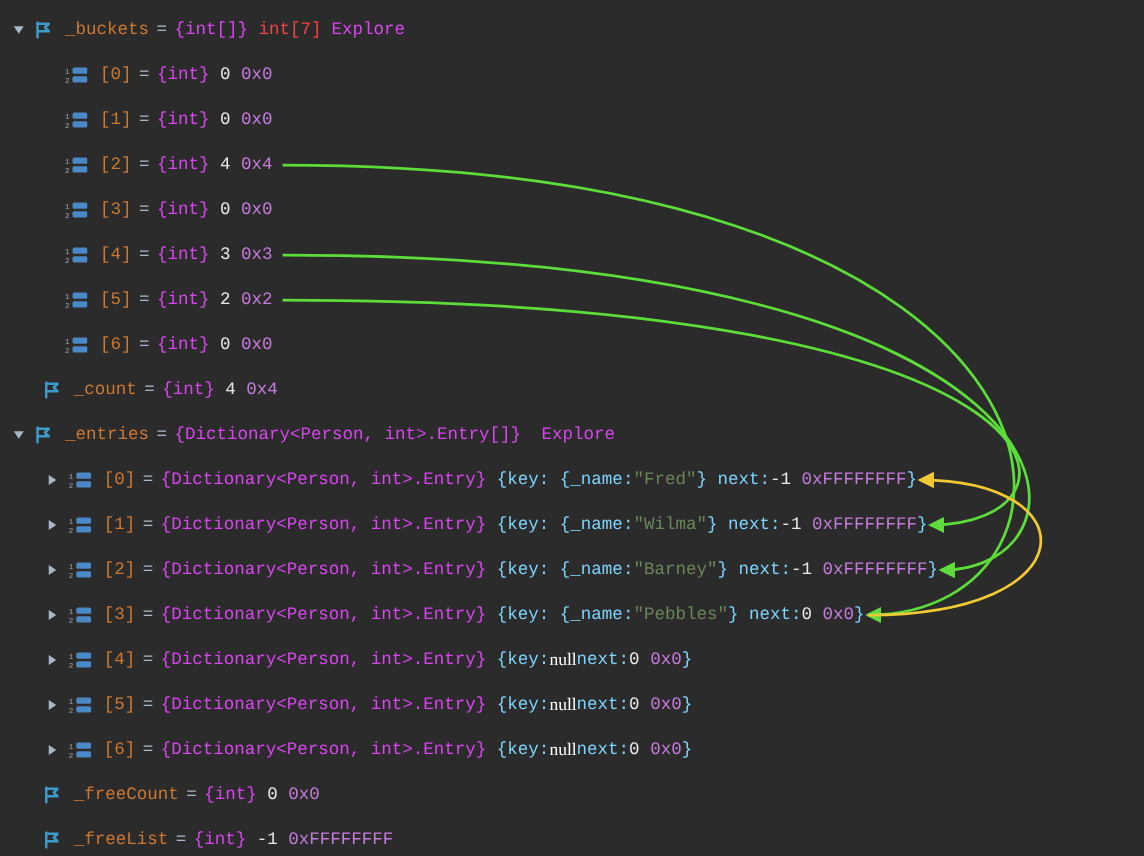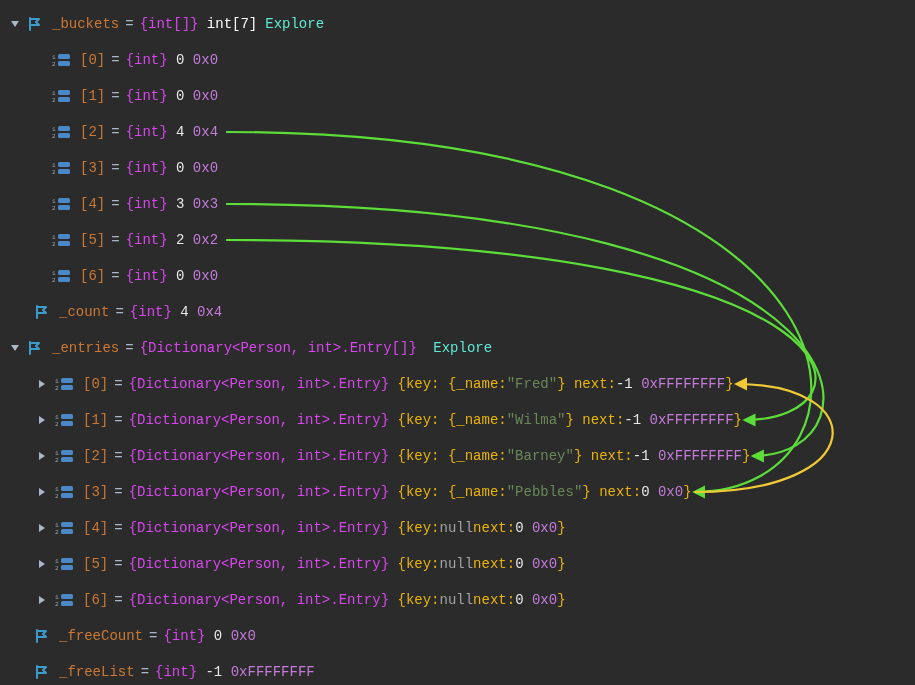--- a/index.html
+++ b/index.html
@@ -33,27 +33,27 @@
   }
   .chevron svg { width:10px; height:10px; }
   .flag { color:#3b9ccc; margin-right:10px; display:inline-flex; }
   .flag svg { width:14px; height:14px; }
   .fieldicon { color:#4a88c7; margin-right:10px; display:inline-flex; align-items:center; }
   .fieldicon svg { width:18px; height:14px; }
   .name { color:#cc7832; }
   .idx { color:#cc7832; }
   .eq { color:#a9b7c6; margin:0 6px; }
   .type-dim { color:#d946ef; }
-  .type-bright { color:#ffffff;text-align:right; }
-  .link { color:#5eead4; cursor:pointer; margin-left:8px;text-align:center; }
+  .type-bright { color:#ef4444;text-align:right; }
+  .link { color:#d946ef; cursor:pointer; margin-left:8px;text-align:center; }
   .val-num { color:#e8e8e8; }
   .val-hex { color:#c57bdb;text-align:right; }
   .val-str { color:#6a8759; }
-  .val-null { color:#a3a3a3; }
-  .val-lit { color:#eab308; }
+  .val-null { color:#ffffff;font-family:Liberation Serif, serif; }
+  .val-lit { color:#7dd3fc; }
   svg.overlay {
     position: absolute;
     left: 0; top: 0;
     width: 915px; height: 685px;
     pointer-events: none;
   }
 </style>
 </head>
 <body>
 

